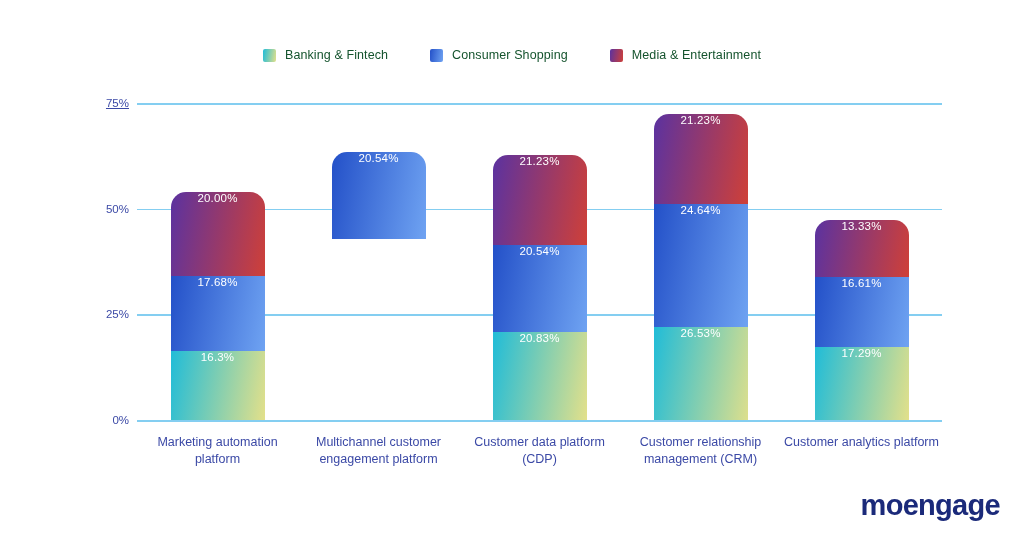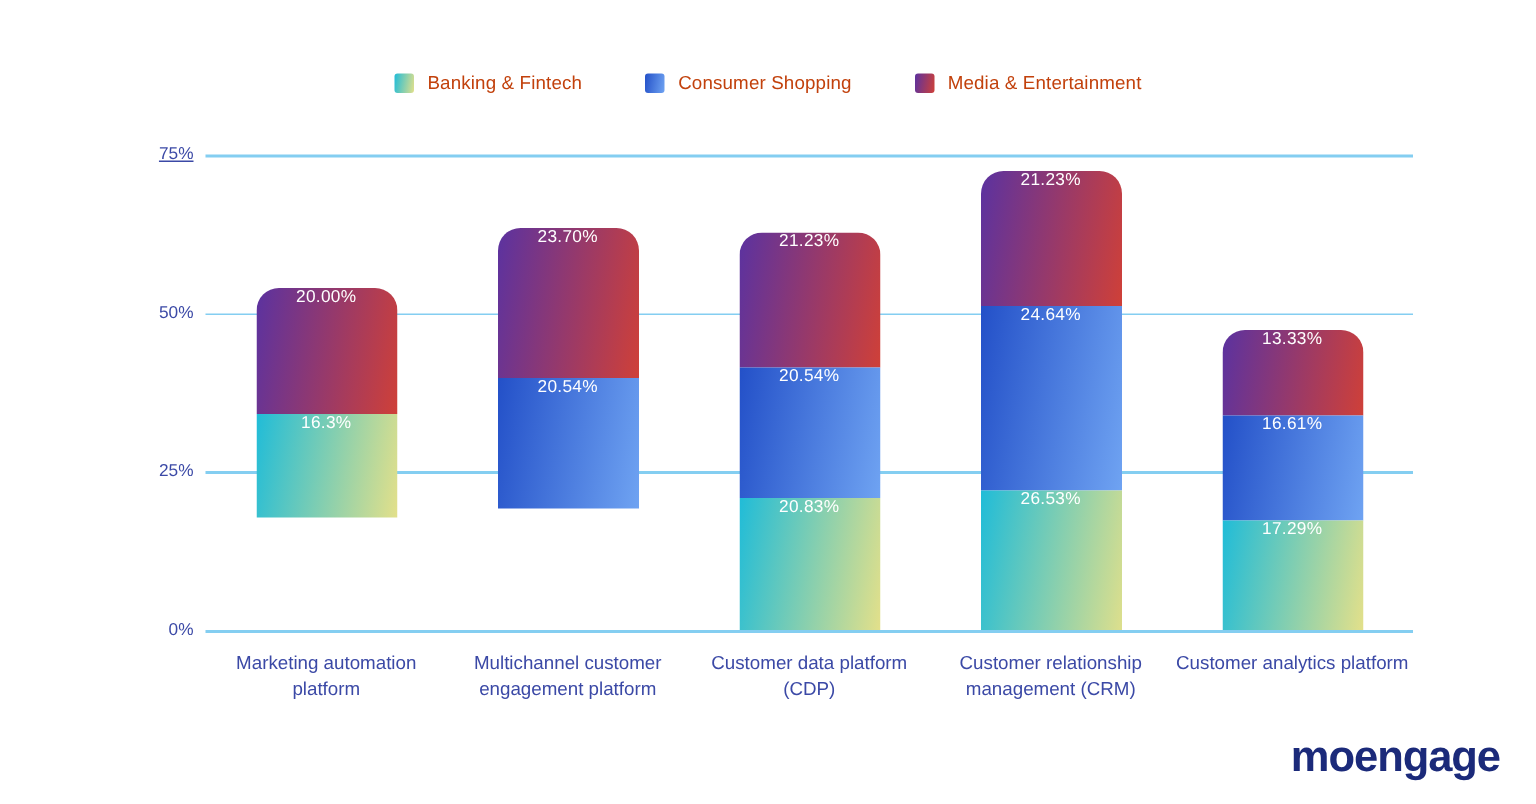--- a/index.html
+++ b/index.html
@@ -36,21 +36,21 @@
     gap: 9px;
   }
   .legend-swatch {
     width: 13px;
     height: 13px;
     border-radius: 2px;
     flex: none;
   }
   .legend-label {
     font-size: 12.5px;
-    color: #c2410c;
+    color: #14532d;
     white-space: nowrap;
     letter-spacing: 0.1px;
   }
 
   
   .plot {
     position: absolute;
     left: 137px;
     top: 103px;
     width: 805px;
@@ -153,30 +153,30 @@
         <div class="gridline" style="top: 211.333px;"></div>
         <div class="gridline" style="top: 105.667px;"></div>
         <div class="gridline" style="top: 0px;"></div>
       </div>
     <div class="bars">
         <div class="bar-group" style="left: 33.5px; width: 94px; height: 100%;">
           <div class="bar-stack" style="height: 228.155px;">
             <div class="seg" style="height: 84.5333px; background: linear-gradient(100deg, rgb(91, 50, 160) 0%, rgb(207, 64, 56) 100%);">
               <span class="seg-label">20.00%</span>
             </div>
+            <div class="seg" style="height: 74.7275px; background: linear-gradient(100deg, rgb(35, 80, 200) 0%, rgb(111, 163, 242) 100%);">
+              <span class="seg-label">17.68%</span>
+            </div>
             <div class="seg" style="height: 68.8947px; background: linear-gradient(100deg, rgb(32, 188, 216) 0%, rgb(227, 224, 138) 100%);">
               <span class="seg-label">16.3%</span>
             </div>
           </div>
         </div>
         <div class="bar-group" style="left: 194.5px; width: 94px; height: 100%;">
           <div class="bar-stack" style="height: 267.717px;">
-            <div class="seg" style="height: 100.172px; background: linear-gradient(100deg, rgb(91, 50, 160) 0%, rgb(207, 64, 56) 100%);">
-              <span class="seg-label">23.70%</span>
-            </div>
             <div class="seg" style="height: 86.8157px; background: linear-gradient(100deg, rgb(35, 80, 200) 0%, rgb(111, 163, 242) 100%);">
               <span class="seg-label">20.54%</span>
             </div>
           </div>
         </div>
         <div class="bar-group" style="left: 355.5px; width: 94px; height: 100%;">
           <div class="bar-stack" style="height: 264.589px;">
             <div class="seg" style="height: 89.7321px; background: linear-gradient(100deg, rgb(91, 50, 160) 0%, rgb(207, 64, 56) 100%);">
               <span class="seg-label">21.23%</span>
             </div>

